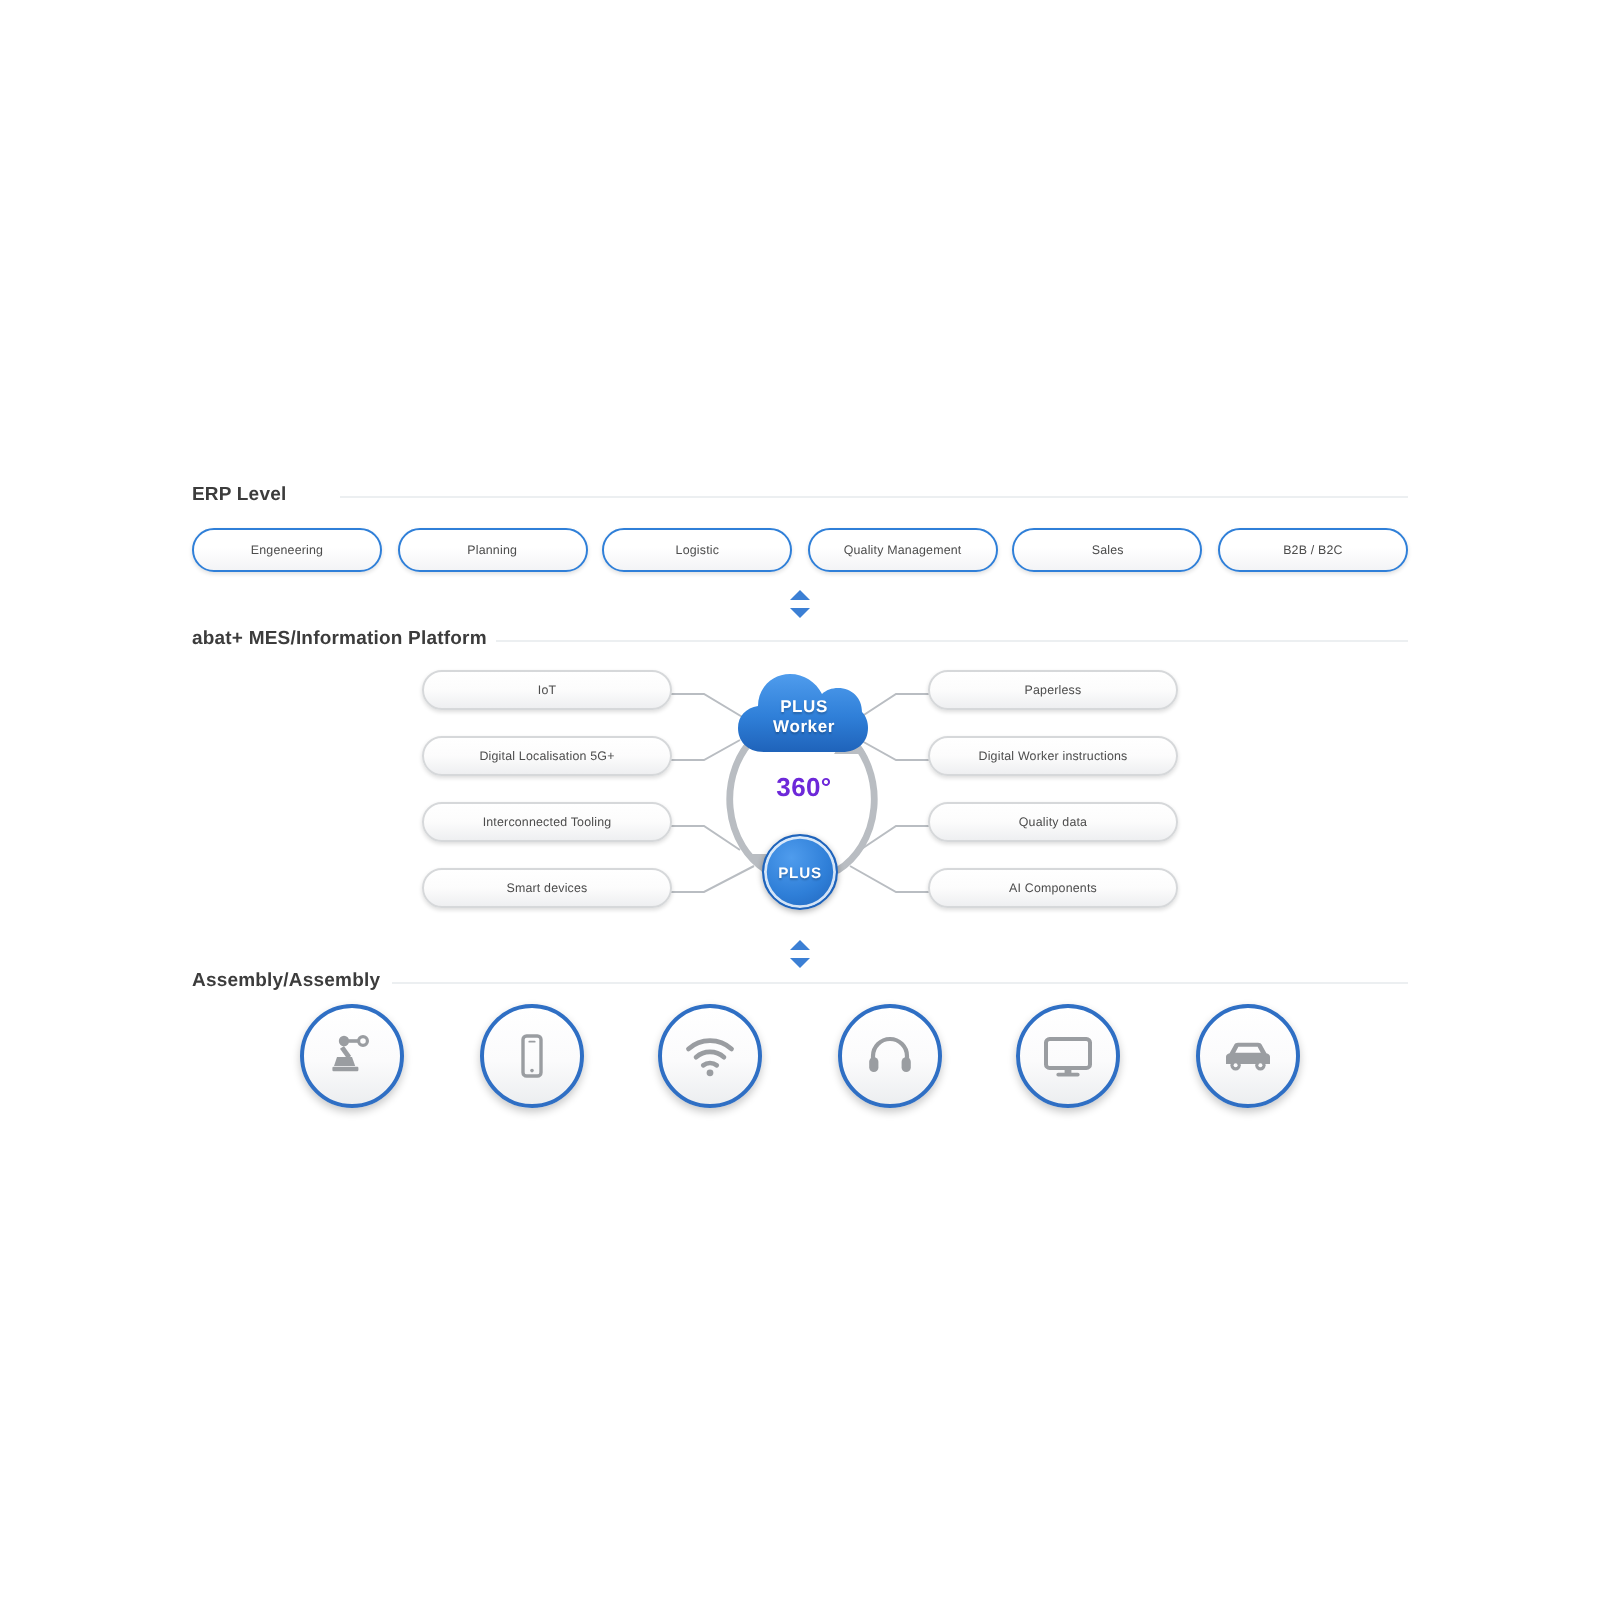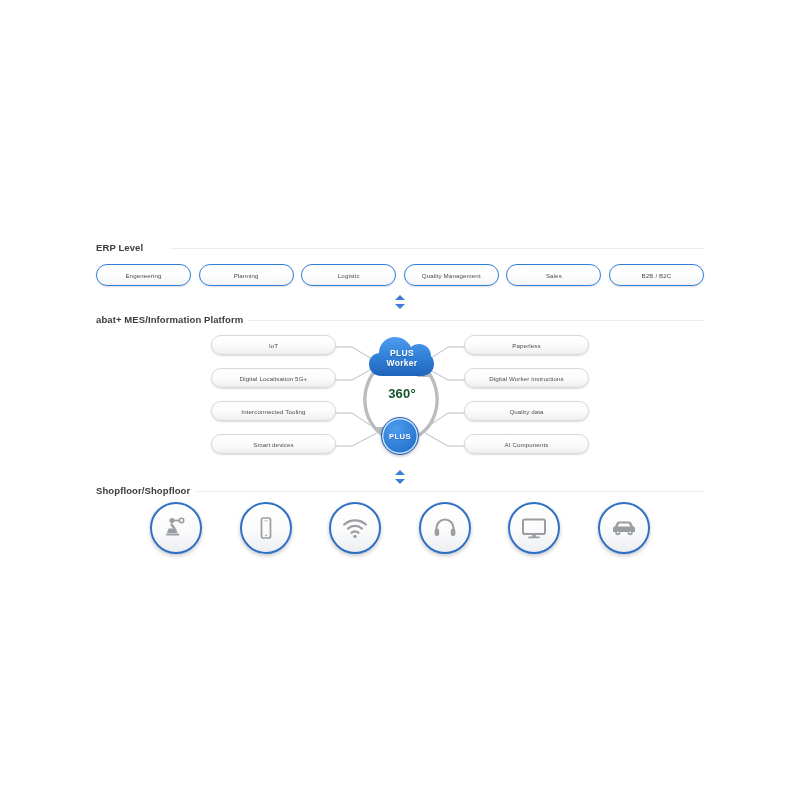--- a/index.html
+++ b/index.html
@@ -109,21 +109,21 @@
     text-shadow: 0 1px 1px rgba(0,0,0,0.22);
   }
   .deg-label {
     position: absolute;
     left: 368px;
     top: 386px;
     width: 68px;
     text-align: center;
     font-size: 13px;
     font-weight: bold;
-    color: #14532d;
+    color: #6d28d9;
     letter-spacing: 0.2px;
   }
   .plus-circle {
     position: absolute;
     left: 381px;
     top: 417px;
     width: 38px;
     height: 38px;
     border-radius: 50%;
     background: radial-gradient(circle at 38% 30%, #4f9ced 0%, #2f7fd8 55%, #1f63ba 100%);
@@ -291,21 +291,21 @@
     <span>AI Components</span>
   </div>
 
   <div class="chevron" style="left:393px; top:469px;">
     <svg width="14" height="16" viewBox="0 0 14 16">
       <path d="M7 1 L12 6 L2 6 Z" fill="#3b7fd4"></path>
       <path d="M7 15 L12 10 L2 10 Z" fill="#3b7fd4"></path>
     </svg>
   </div>
 
-  <div class="section-header" style="left:96px; top:485px;">Shopfloor/Shopfloor</div>
+  <div class="section-header" style="left:96px; top:485px;">Assembly/Assembly</div>
   <div class="section-rule" style="left:196px; top:491px; width:508px;"></div>
 
   <div class="shop-row">
 
     <div class="shop-icon">
       <span>
         <svg width="26" height="26" viewBox="0 0 26 26">
           <g fill="#9a9da1">
             <circle cx="9" cy="5.5" r="2.6"></circle>
             <circle cx="18.5" cy="5.5" r="2.2" fill="none" stroke="#9a9da1" stroke-width="1.6"></circle>

